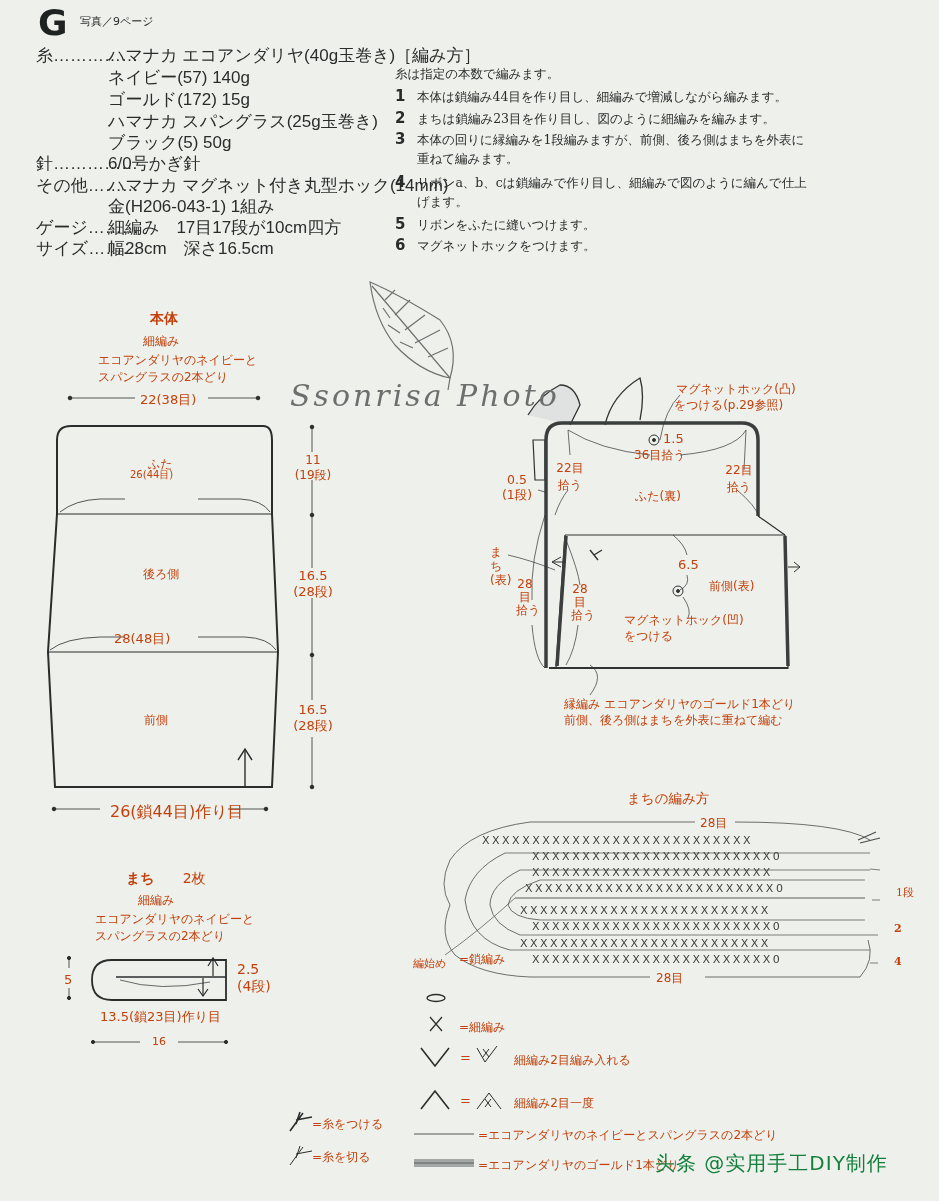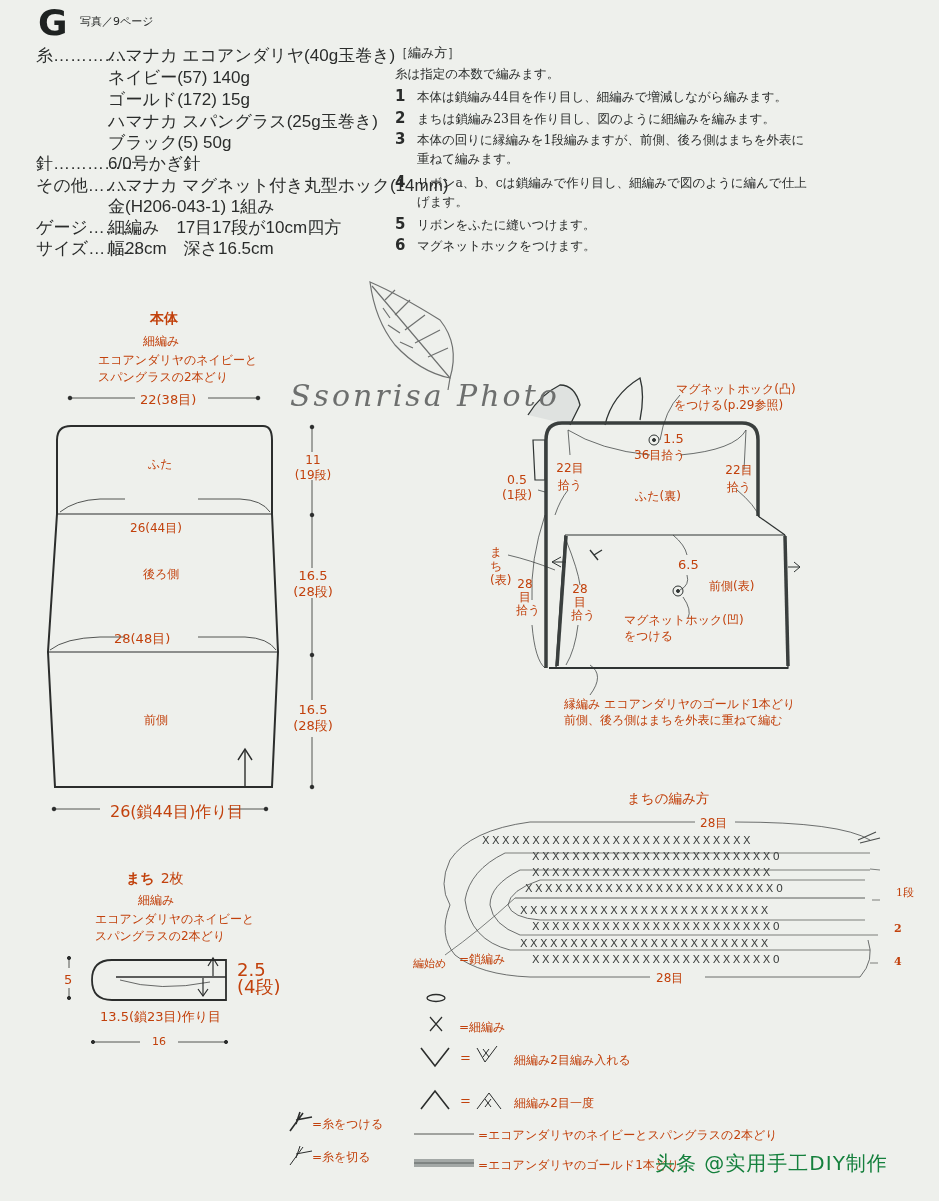--- a/index.html
+++ b/index.html
@@ -34,21 +34,21 @@
   <div class="mat-row" style="top:110px"><span class="mat-indent"></span><span>ハマナカ スパングラス(25g玉巻き)</span></div>
   <div class="mat-row" style="top:131px"><span class="mat-indent"></span><span>ブラック(5) 50g</span></div>
   <div class="mat-row" style="top:152px"><span class="mat-label">針……………</span><span>6/0号かぎ針</span></div>
   <div class="mat-row" style="top:174px"><span class="mat-label">その他………</span><span>ハマナカ マグネット付き丸型ホック(14mm)</span></div>
   <div class="mat-row" style="top:195px"><span class="mat-indent"></span><span>金(H206-043-1) 1組み</span></div>
   <div class="mat-row" style="top:216px"><span class="mat-label">ゲージ………</span><span>細編み　17目17段が10cm四方</span></div>
   <div class="mat-row" style="top:237px"><span class="mat-label">サイズ………</span><span>幅28cm　深さ16.5cm</span></div>
 </div>
 
 <div>
-  <div class="howto" style="top:44px;font-size:13px">［編み方］</div>
+  <div class="howto" style="top:44px;font-size:17px">［編み方］</div>
   <div class="howto" style="top:66px">糸は指定の本数で編みます。</div>
   <div class="howto" style="top:87px"><span class="step-num">1</span><span>本体は鎖編み44目を作り目し、細編みで増減しながら編みます。</span></div>
   <div class="howto" style="top:109px"><span class="step-num">2</span><span>まちは鎖編み23目を作り目し、図のように細編みを編みます。</span></div>
   <div class="howto" style="top:130px"><span class="step-num">3</span><span>本体の回りに縁編みを1段編みますが、前側、後ろ側はまちを外表に</span></div>
   <div class="howto" style="top:151px;left:417px">重ねて編みます。</div>
   <div class="howto" style="top:173px"><span class="step-num">4</span><span>リボンa、b、cは鎖編みで作り目し、細編みで図のように編んで仕上</span></div>
   <div class="howto" style="top:194px;left:417px">げます。</div>
   <div class="howto" style="top:215px"><span class="step-num">5</span><span>リボンをふたに縫いつけます。</span></div>
   <div class="howto" style="top:236px"><span class="step-num">6</span><span>マグネットホックをつけます。</span></div>
 </div>
@@ -197,46 +197,46 @@
 
 <div class="script">Ssonrisa Photo</div>
 
 <div>
   <div class="lbl title-b" style="left:150px;top:310px">本体</div>
   <div class="lbl" style="left:143px;top:333px">細編み</div>
   <div class="lbl" style="left:98px;top:352px">エコアンダリヤのネイビーと</div>
   <div class="lbl" style="left:98px;top:369px">スパングラスの2本どり</div>
   <div class="lbl" style="left:140px;top:391px;font-size:13px">22(38目)</div>
   <div class="lbl" style="left:148px;top:456px">ふた</div>
-  <div class="lbl" style="left:130px;top:520px;font-size:12px">26(44目)</div>
+  <div class="lbl" style="left:130px;top:468px;font-size:10px">26(44目)</div>
   <div class="lbl" style="left:143px;top:566px">後ろ側</div>
   <div class="lbl" style="left:114px;top:630px;font-size:13px">28(48目)</div>
   <div class="lbl" style="left:144px;top:712px">前側</div>
   <div class="lbl" style="left:110px;top:802px;font-size:16px">26(鎖44目)作り目</div>
   <div class="lbl center" style="left:293px;top:453px;width:40px">
       <div>11</div>
       <div>(19段)</div>
     </div>
   <div class="lbl center" style="left:288px;top:568px;width:50px;font-size:13px">
       <div>16.5</div>
       <div>(28段)</div>
     </div>
   <div class="lbl center" style="left:288px;top:702px;width:50px;font-size:13px">
       <div>16.5</div>
       <div>(28段)</div>
     </div>
 </div>
 
 <div>
-  <div class="lbl title-b" style="left:126px;top:870px"><span>まち</span><span style="font-weight:normal;margin-left:6px">2枚</span></div>
+  <div class="lbl title-b" style="left:126px;top:870px"><span>まち</span><span style="font-weight:normal;margin-left:28px">2枚</span></div>
   <div class="lbl" style="left:138px;top:892px">細編み</div>
   <div class="lbl" style="left:95px;top:911px">エコアンダリヤのネイビーと</div>
   <div class="lbl" style="left:95px;top:928px">スパングラスの2本どり</div>
   <div class="lbl" style="left:64px;top:972px;font-size:13px">5</div>
-  <div class="lbl" style="left:237px;top:961px;line-height:17px;font-size:18px">
+  <div class="lbl" style="left:237px;top:961px;line-height:17px;font-size:14px">
       <div>2.5</div>
       <div>(4段)</div>
     </div>
   <div class="lbl" style="left:100px;top:1008px;font-size:13px">13.5(鎖23目)作り目</div>
   <div class="lbl" style="left:152px;top:1035px;font-size:11px">16</div>
 </div>
 
 <div style="font-size:11.5px">
   <div class="lbl" style="left:676px;top:381px">マグネットホック(凸)</div>
   <div class="lbl" style="left:674px;top:397px">をつける(p.29参照)</div>

